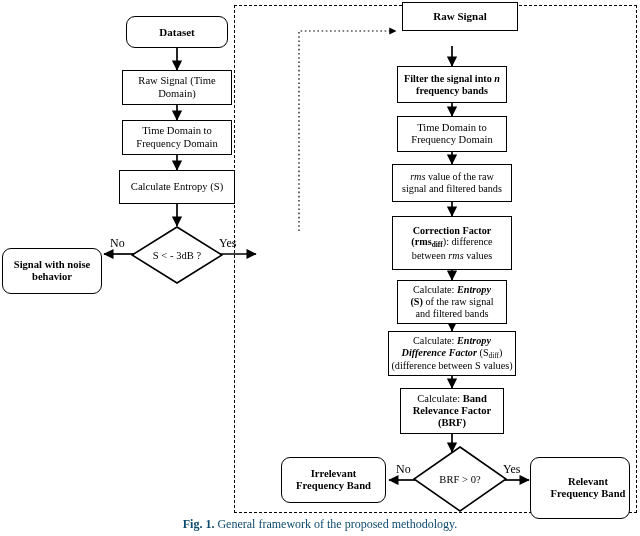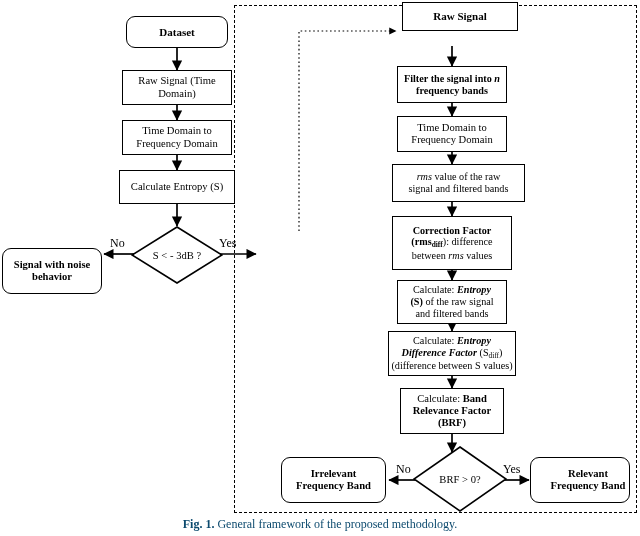--- a/index.html
+++ b/index.html
@@ -197,21 +197,21 @@
     </span>
   </div>
 
   <div class="node sz105" style="left:397px; top:116px; width:110px; height:36px;">
     <span class="txt">
       <span>Time Domain to</span><br>
       <span>Frequency Domain</span>
     </span>
   </div>
 
-  <div class="node sz10" style="left:392px; top:164px; width:133px; height:38px;">
+  <div class="node sz10" style="left:392px; top:164px; width:120px; height:38px;">
     <span class="txt">
       <i>rms</i><span> value of the raw</span><br>
       <span>signal and filtered bands</span>
     </span>
   </div>
 
   <div class="node sz10" style="left:392px; top:216px; width:120px; height:54px;">
     <span class="txt">
       <b>Correction Factor</b><br>
       <b>(<span>rms</span><sub>diff</sub></b><span>): difference</span><br>
@@ -253,21 +253,21 @@
   <div class="edge-label" style="left:396px; top:462px;">No</div>
   <div class="edge-label" style="left:503px; top:462px;">Yes</div>
 
   <div class="node rounded bold sz105" style="left:281px; top:457px; width:105px; height:46px;">
     <span class="txt">
       <span>Irrelevant</span><br>
       <span>Frequency Band</span>
     </span>
   </div>
 
-  <div class="node rounded bold sz105" style="left:530px; top:457px; width:100px; height:46px;padding-left:16px;">
+  <div class="node rounded bold sz105" style="left:530px; top:457px; width:100px; height:62px;padding-left:16px;">
     <span class="txt">
       <span>Relevant</span><br>
       <span>Frequency Band</span>
     </span>
   </div>
 
   <div class="caption" style="top:517px;">
     <span class="figlabel">Fig. 1.</span>
     <span>General framework of the proposed methodology.</span>
   </div>

